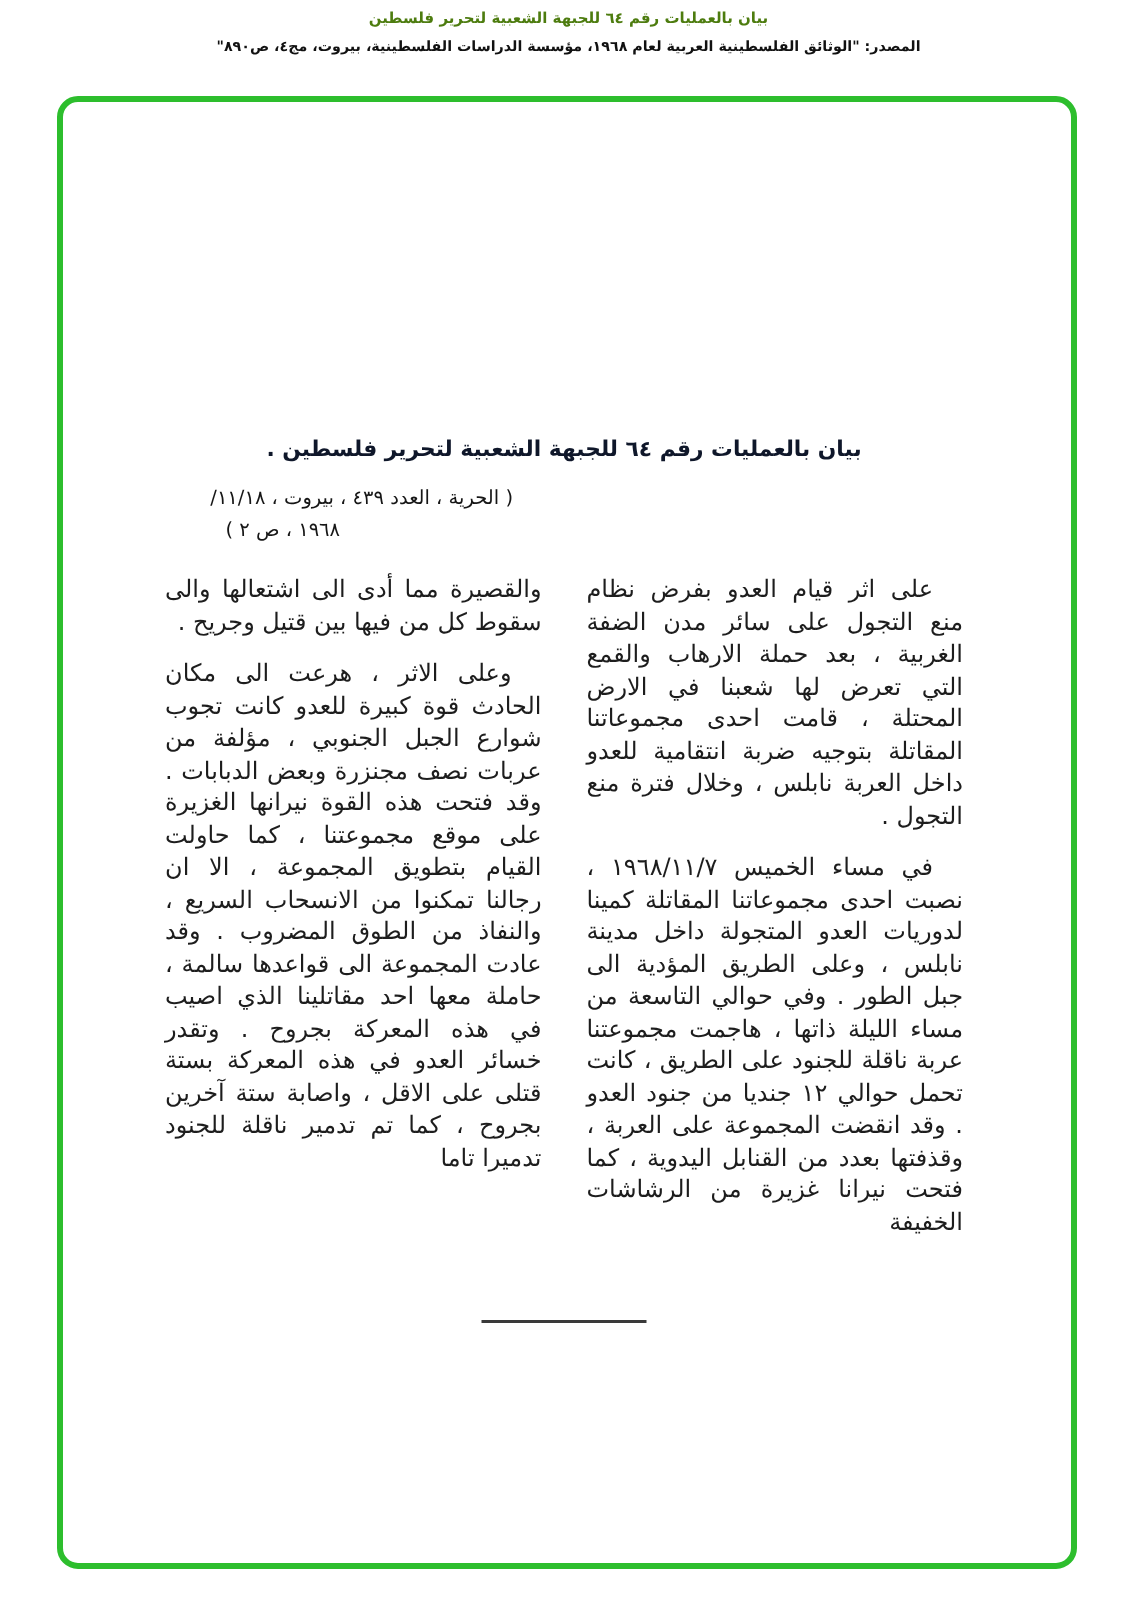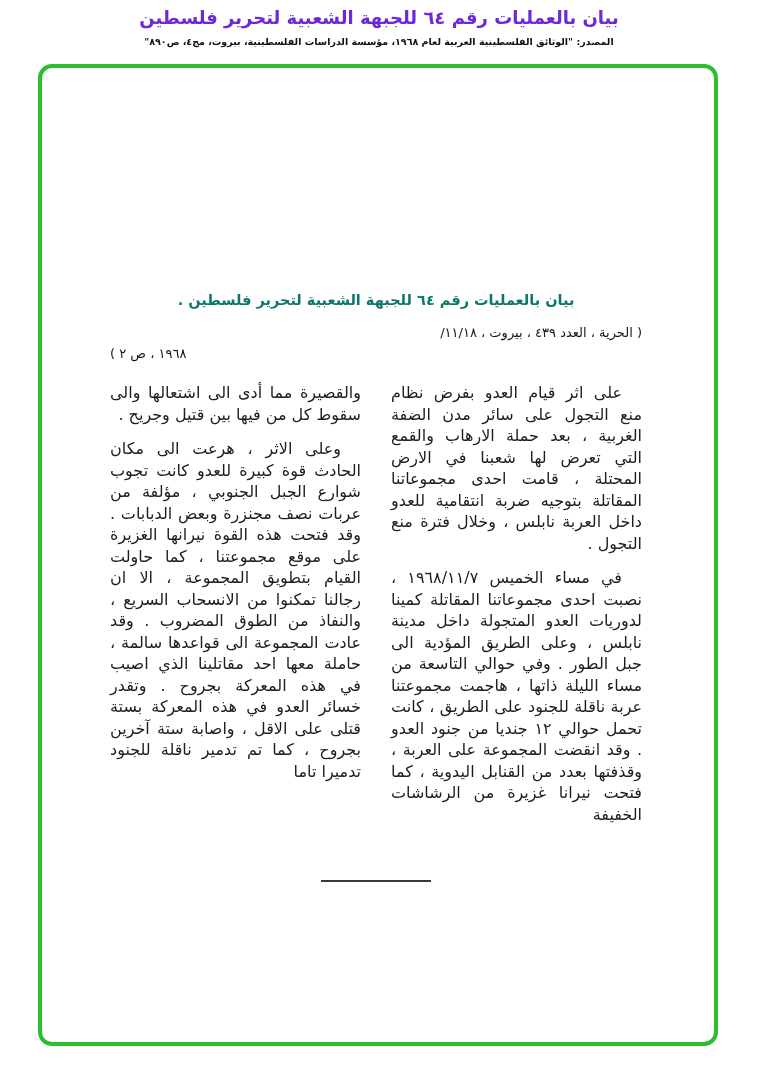--- a/index.html
+++ b/index.html
@@ -10,22 +10,22 @@
     height: 1078px;
     background: #ffffff;
     font-family: "DejaVu Sans", sans-serif;
     overflow: hidden;
     margin: 0 auto;
   }
   .top-header {
     direction: rtl;
     text-align: center;
     font-weight: bold;
-    font-size: 18px;
-    color: #6d28d9;
+    font-size: 10px;
+    color: #4d7c0f;
     padding-top: 7px;
   }
   .top-source {
     direction: rtl;
     text-align: center;
     font-weight: bold;
     font-size: 9.5px;
     color: #111111;
     margin-top: 8px;
   }
@@ -45,30 +45,30 @@
     left: 68px;
     right: 72px;
     direction: rtl;
     color: #1c1c1c;
   }
   .doc-title {
     margin: 0;
     font-size: 14.5px;
     font-weight: bold;
     text-align: center;
-    color: #0f766e;
+    color: #0f172a;
   }
   .citation {
     margin-top: 14px;
     font-size: 13px;
     line-height: 21px;
     color: #161616;
   }
-  .citation .cit1 { text-align: right; margin-left: 0; white-space: nowrap; }
-  .citation .cit2 { text-align: left; margin-right: 375px; white-space: nowrap; }
+  .citation .cit1 { text-align: right; margin-left: 0; margin-right: 300px; white-space: nowrap; }
+  .citation .cit2 { text-align: center; margin-right: 375px; white-space: nowrap; }
   .columns {
     display: flex;
     direction: rtl;
     gap: 30px;
     margin-top: 18px;
   }
   .col { flex: 1 1 0; }
   .col p {
     margin: 0 0 13px 0;
     font-size: 16px;

